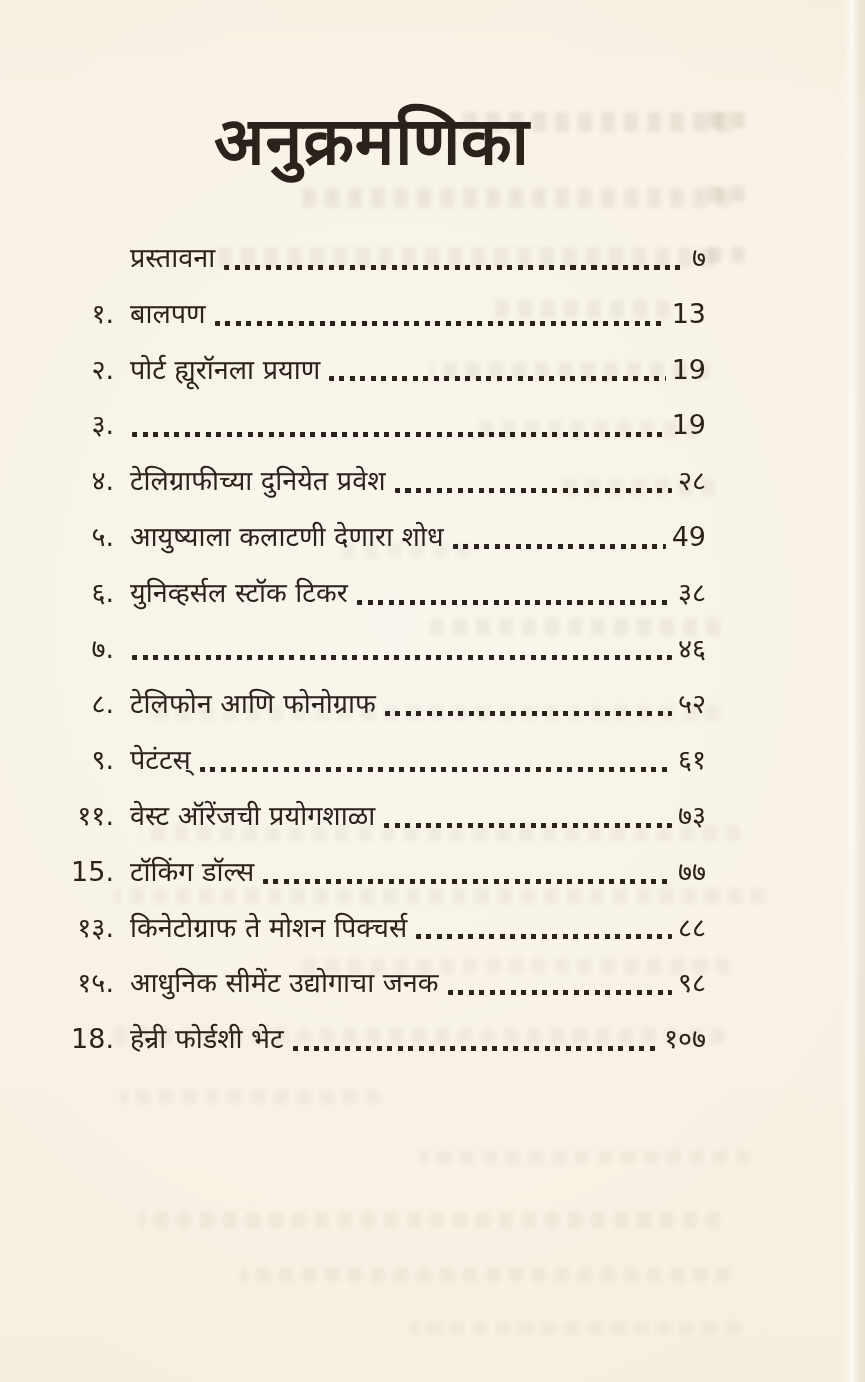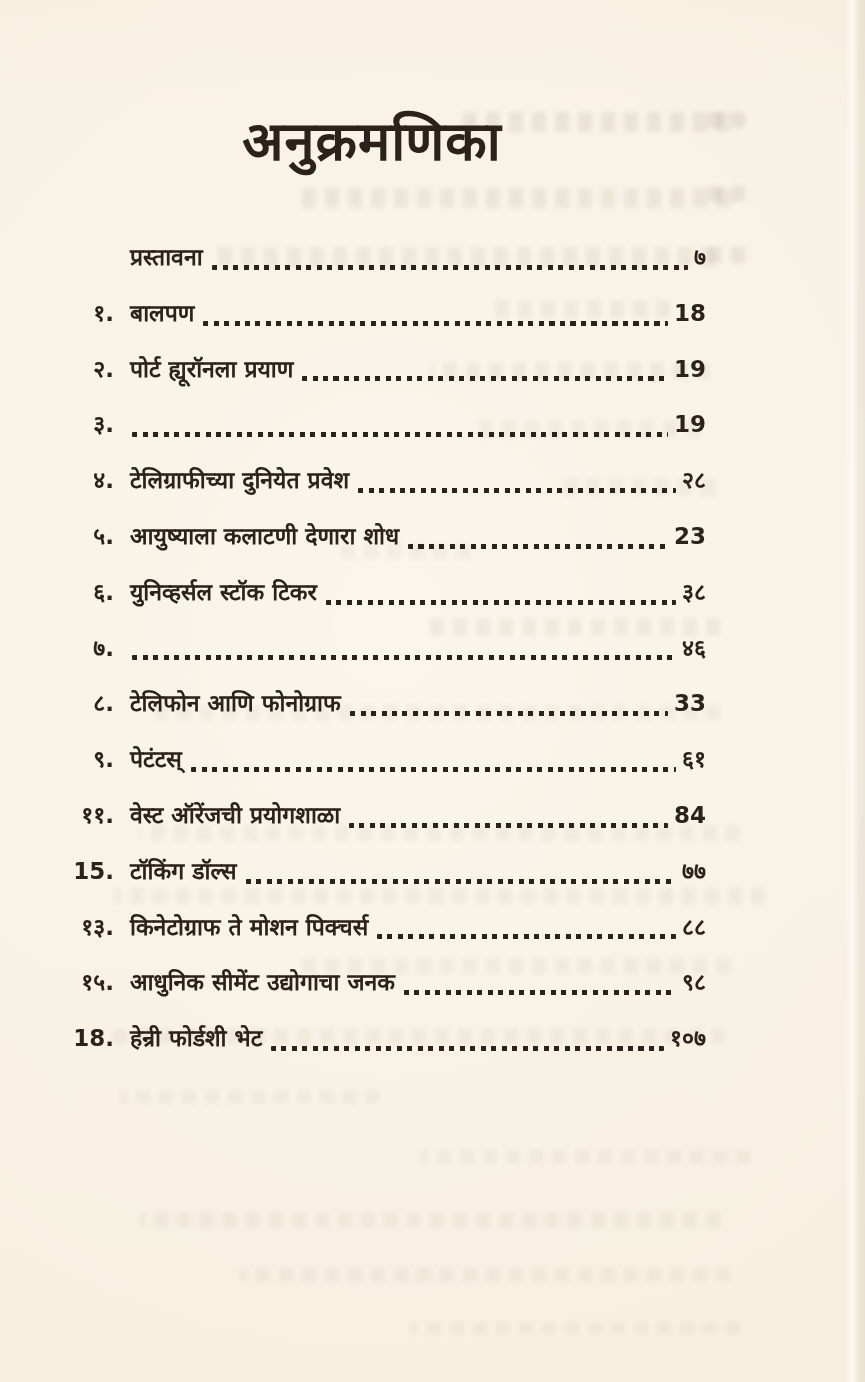--- a/index.html
+++ b/index.html
@@ -26,28 +26,28 @@
   
   .page-edge{
     position:absolute;top:0;right:0;width:20px;height:100%;
     background:linear-gradient(90deg,rgba(255,255,255,0) 0,rgba(255,255,255,0.55) 35%,rgba(120,110,90,0.07) 70%,rgba(120,110,90,0.10) 100%);
   }
   .toc{
     position:absolute;left:66px;top:112px;width:640px;
   }
   .toc-title{
     margin:0;text-align:center;
-    font-size:54px;line-height:60px;font-weight:800;
+    font-size:66px;line-height:60px;font-weight:800;
     letter-spacing:1px;
     transform:translateX(-14px);
   }
   .toc-rows{margin-top:58px;}
   .toc-row{
     display:flex;align-items:baseline;height:55.8px;
-    font-size:23px;font-weight:700;white-space:nowrap;justify-content:flex-end;
+    font-size:27px;font-weight:400;white-space:nowrap;justify-content:flex-end;
   }
   .toc-row > span{line-height:55.8px;}
   .chap-num{flex:0 0 48px;text-align:right;margin-right:16px;}
   .chap-title{flex:0 0 auto;padding-right:7px;}
   .dot-leader{
     flex:1 1 auto;align-self:flex-end;
     height:5px;margin:0 6px 16px 2px;border-radius:1px;
     background:repeating-linear-gradient(90deg,currentColor 0 5px,transparent 5px 10.5px);
   }
   .page-num{flex:0 0 auto;text-align:right;}
@@ -87,21 +87,21 @@
         <div class="toc-row">
           <span class="chap-num"></span>
           <span class="chap-title">प्रस्तावना</span>
           <span class="dot-leader"></span>
           <span class="page-num">७</span>
         </div>
         <div class="toc-row">
           <span class="chap-num">१.</span>
           <span class="chap-title">बालपण</span>
           <span class="dot-leader"></span>
-          <span class="page-num">18</span>
+          <span class="page-num">13</span>
         </div>
         <div class="toc-row">
           <span class="chap-num">२.</span>
           <span class="chap-title">पोर्ट ह्यूरॉनला प्रयाण</span>
           <span class="dot-leader"></span>
           <span class="page-num">19</span>
         </div>
         <div class="toc-row">
           <span class="chap-num">३.</span>
           <span class="dot-leader"></span>
@@ -110,50 +110,50 @@
         <div class="toc-row">
           <span class="chap-num">४.</span>
           <span class="chap-title">टेलिग्राफीच्या दुनियेत प्रवेश</span>
           <span class="dot-leader"></span>
           <span class="page-num">२८</span>
         </div>
         <div class="toc-row">
           <span class="chap-num">५.</span>
           <span class="chap-title">आयुष्याला कलाटणी देणारा शोध</span>
           <span class="dot-leader"></span>
-          <span class="page-num">23</span>
+          <span class="page-num">49</span>
         </div>
         <div class="toc-row">
           <span class="chap-num">६.</span>
           <span class="chap-title">युनिव्हर्सल स्टॉक टिकर</span>
           <span class="dot-leader"></span>
           <span class="page-num">३८</span>
         </div>
         <div class="toc-row">
           <span class="chap-num">७.</span>
           <span class="dot-leader"></span>
           <span class="page-num">४६</span>
         </div>
         <div class="toc-row">
           <span class="chap-num">८.</span>
           <span class="chap-title">टेलिफोन आणि फोनोग्राफ</span>
           <span class="dot-leader"></span>
-          <span class="page-num">33</span>
+          <span class="page-num">५२</span>
         </div>
         <div class="toc-row">
           <span class="chap-num">९.</span>
           <span class="chap-title">पेटंटस्</span>
           <span class="dot-leader"></span>
           <span class="page-num">६१</span>
         </div>
         <div class="toc-row">
           <span class="chap-num">११.</span>
           <span class="chap-title">वेस्ट ऑरेंजची प्रयोगशाळा</span>
           <span class="dot-leader"></span>
-          <span class="page-num">84</span>
+          <span class="page-num">७३</span>
         </div>
         <div class="toc-row">
           <span class="chap-num">15.</span>
           <span class="chap-title">टॉकिंग डॉल्स</span>
           <span class="dot-leader"></span>
           <span class="page-num">७७</span>
         </div>
         <div class="toc-row">
           <span class="chap-num">१३.</span>
           <span class="chap-title">किनेटोग्राफ ते मोशन पिक्चर्स</span>

